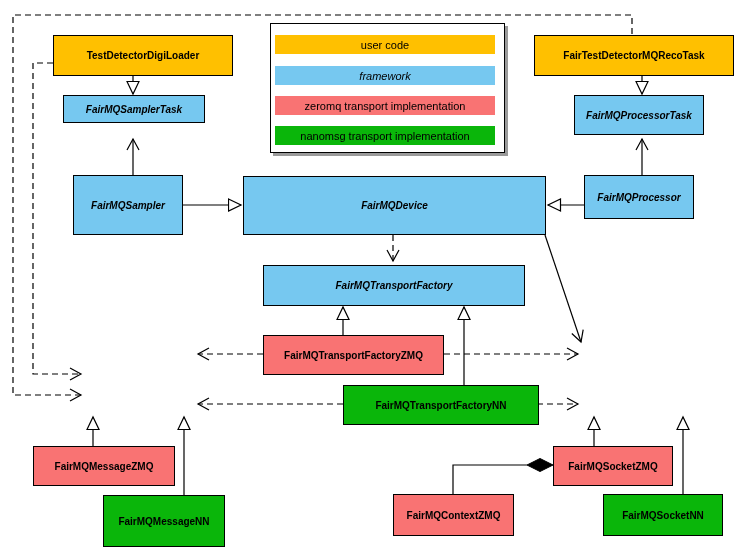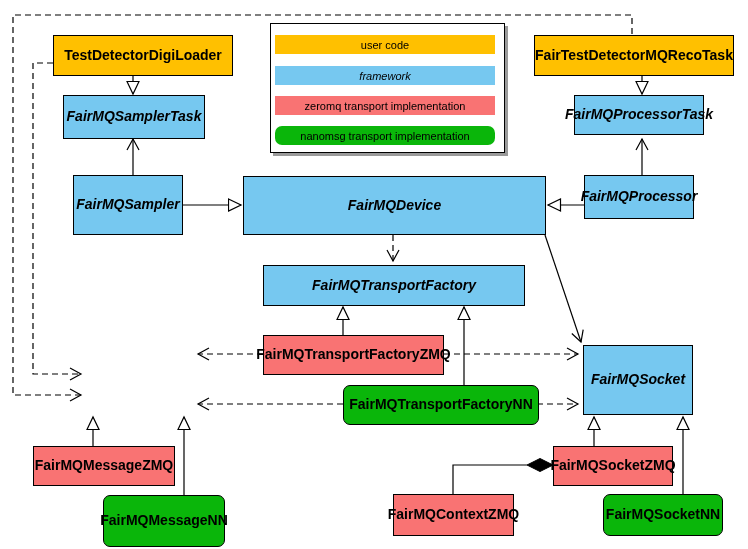--- a/index.html
+++ b/index.html
@@ -4,28 +4,28 @@
 <style>
   html,body{margin:0;padding:0;background:#fff;}
   .stage{
     position:relative;width:748px;height:549px;background:#ffffff;overflow:hidden;
     font-family:"Liberation Sans",sans-serif;
   }
   .wires{position:absolute;left:0;top:0;}
   .node{
     position:absolute;display:flex;align-items:center;justify-content:center;
     border:1.4px solid #000;box-sizing:border-box;
-    font-size:14px;font-weight:bold;color:#000;text-align:center;line-height:1.1;
+    font-size:10px;font-weight:bold;color:#000;text-align:center;line-height:1.1;
     padding:2px 2px;
   }
   .node.abstract{font-style:italic;}
   .c-user{background:#FFC000;}
   .c-fw{background:#76C8F0;font-style:italic;}
   .c-zmq{background:#F97373;}
-  .c-nn{background:#0AB60A;border-radius:7px;}
+  .c-nn{background:#0AB60A;}
   .legend{
     position:absolute;left:270px;top:23px;width:235px;height:130px;
     background:#fff;border:1.6px solid #000;box-sizing:border-box;
     box-shadow:3px 3px 0 #9a9a9a;
   }
   .legend .bar{
     position:absolute;left:4px;width:220px;height:19px;
     display:flex;align-items:center;justify-content:center;
     font-size:11px;font-weight:normal;color:#000;
   }
@@ -76,21 +76,21 @@
     </g>
     <polygon points="553,465 540,458.5 527,465 540,471.5" fill="#000000" stroke="#000000"></polygon>
   </svg>
 
   <div class="node c-user" style="left:53px;top:35px;width:180px;height:41px">
     <span>TestDetectorDigiLoader</span>
   </div>
   <div class="node c-user" style="left:534px;top:35px;width:200px;height:41px">
     <span>FairTestDetectorMQRecoTask</span>
   </div>
-  <div class="node c-fw abstract" style="left:63px;top:95px;width:142px;height:44px">
+  <div class="node c-fw abstract" style="left:63px;top:95px;width:142px;height:28px">
     <span>FairMQSamplerTask</span>
   </div>
   <div class="node c-fw abstract" style="left:574px;top:95px;width:130px;height:40px">
     <span>FairMQProcessorTask</span>
   </div>
   <div class="node c-fw" style="left:73px;top:175px;width:110px;height:60px">
     <span>FairMQSampler</span>
   </div>
   <div class="node c-fw" style="left:243px;top:176px;width:303px;height:59px">
     <span>FairMQDevice</span>
@@ -99,23 +99,20 @@
     <span>FairMQProcessor</span>
   </div>
   <div class="node c-fw abstract" style="left:263px;top:265px;width:262px;height:41px">
     <span>FairMQTransportFactory</span>
   </div>
   <div class="node c-zmq" style="left:263px;top:335px;width:181px;height:40px">
     <span>FairMQTransportFactoryZMQ</span>
   </div>
   <div class="node c-nn" style="left:343px;top:385px;width:196px;height:40px">
     <span>FairMQTransportFactoryNN</span>
-  </div>
-  <div class="node c-fw abstract" style="left:583px;top:345px;width:110px;height:70px">
-    <span>FairMQSocket</span>
   </div>
   <div class="node c-zmq" style="left:33px;top:446px;width:142px;height:40px">
     <span>FairMQMessageZMQ</span>
   </div>
   <div class="node c-nn" style="left:103px;top:495px;width:122px;height:52px">
     <span>FairMQMessageNN</span>
   </div>
   <div class="node c-zmq" style="left:393px;top:494px;width:121px;height:42px">
     <span>FairMQContextZMQ</span>
   </div>

